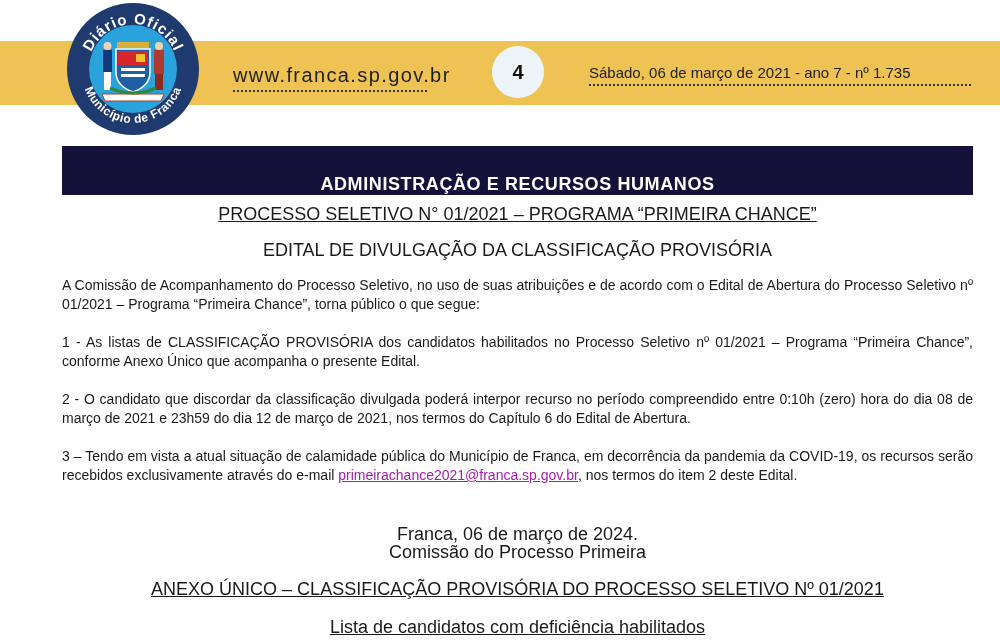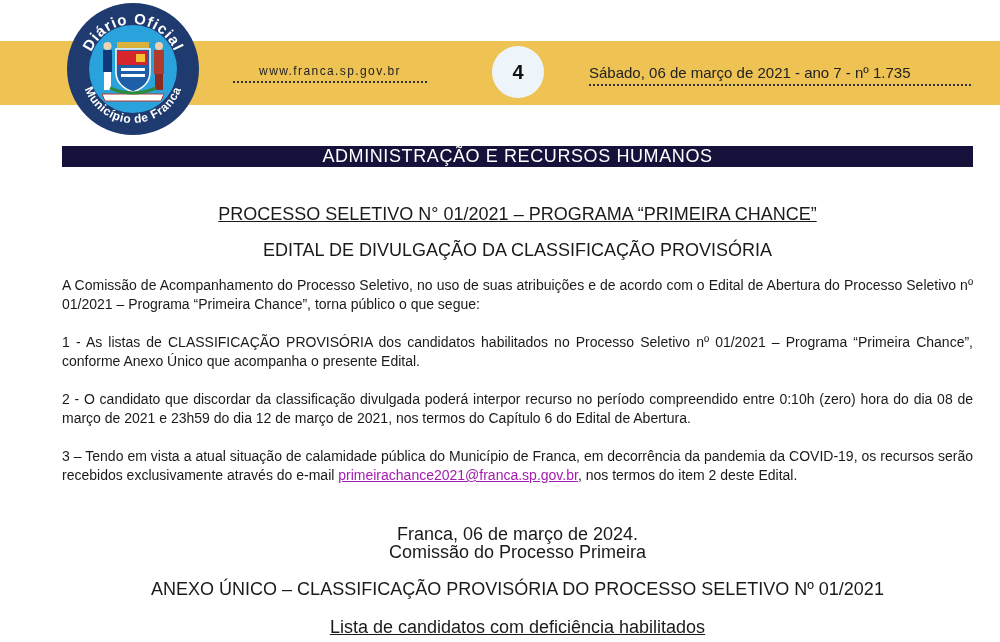--- a/index.html
+++ b/index.html
@@ -10,39 +10,39 @@
   }
   .band {
     position: absolute; left: 0; top: 41px; width: 1000px; height: 64px;
     background: #efc353;
   }
   .seal {
     position: absolute; left: 66px; top: 2px; width: 134px; height: 134px;
   }
   .site {
     position: absolute; left: 233px; top: 64px; width: 194px;
-    font-size: 12px; letter-spacing: 1.4px; color: #222;
+    font-size: 20px; letter-spacing: 1.4px; color: #222;
     border-bottom: 2px dotted #333; padding-bottom: 3px; white-space: nowrap; text-align: center;
   }
   .page-num {
     position: absolute; left: 492px; top: 46px; width: 52px; height: 52px;
     border-radius: 50%; background: #edf5fa;
     display: flex; align-items: center; justify-content: center;
     font-weight: bold; font-size: 20px; color: #111;
   }
   .date {
     position: absolute; left: 589px; top: 64px; width: 382px; text-align: left;
     font-size: 15px; color: #222;
     border-bottom: 2px dotted #333; padding-bottom: 3px; white-space: nowrap;
   }
   .section-bar {
-    position: absolute; left: 62px; top: 146px; width: 911px; height: 21px;
+    position: absolute; left: 62px; top: 146px; width: 911px; height: 49px;
     background: #14123a; color: #fff;
     display: flex; align-items: flex-end; justify-content: center;
-    font-weight: normal; font-size: 18px; letter-spacing: 0.6px;
+    font-weight: bold; font-size: 18px; letter-spacing: 0.6px;
   }
   .center { position: absolute; left: 62px; width: 911px; text-align: center; font-size: 18px; }
   .para {
     position: absolute; left: 62px; width: 911px;
     font-size: 14px; line-height: 19px; text-align: justify;
   }
   .u { text-decoration: underline; }
   a.email { color: #a21caf; text-decoration: underline; }
 </style>
 </head>
@@ -97,14 +97,14 @@
 <div class="center u" style="top:204px;">PROCESSO SELETIVO N° 01/2021 – PROGRAMA “PRIMEIRA CHANCE”</div>
 <div class="center" style="top:240px;">EDITAL DE DIVULGAÇÃO DA CLASSIFICAÇÃO PROVISÓRIA</div>
 
 <div class="para" style="top:276px;">A Comissão de Acompanhamento do Processo Seletivo, no uso de suas atribuições e de acordo com o Edital de Abertura do Processo Seletivo nº 01/2021 – Programa “Primeira Chance”, torna público o que segue:</div>
 <div class="para" style="top:333px;">1 - As listas de CLASSIFICAÇÃO PROVISÓRIA dos candidatos habilitados no Processo Seletivo nº 01/2021 – Programa “Primeira Chance”, conforme Anexo Único que acompanha o presente Edital.</div>
 <div class="para" style="top:390px;">2 - O candidato que discordar da classificação divulgada poderá interpor recurso no período compreendido entre 0:10h (zero) hora do dia 08 de março de 2021 e 23h59 do dia 12 de março de 2021, nos termos do Capítulo 6 do Edital de Abertura.</div>
 <div class="para" style="top:447px;"><span>3 – Tendo em vista a atual situação de calamidade pública do Município de Franca, em decorrência da pandemia da COVID-19, os recursos serão recebidos exclusivamente através do e-mail </span><a class="email">primeirachance2021@franca.sp.gov.br</a><span>, nos termos do item 2 deste Edital.</span></div>
 
 <div class="center" style="top:524px;">Franca, 06 de março de 2024.</div>
 <div class="center" style="top:542px;">Comissão do Processo Primeira</div>
-<div class="center" style="top:579px;">ANEXO ÚNICO – CLASSIFICAÇÃO PROVISÓRIA DO PROCESSO SELETIVO Nº 01/2021</div>
+<div class="center" style="top:579px;text-decoration:underline;">ANEXO ÚNICO – CLASSIFICAÇÃO PROVISÓRIA DO PROCESSO SELETIVO Nº 01/2021</div>
 <div class="center u" style="top:617px;">Lista de candidatos com deficiência habilitados</div>
 
 </body></html>

